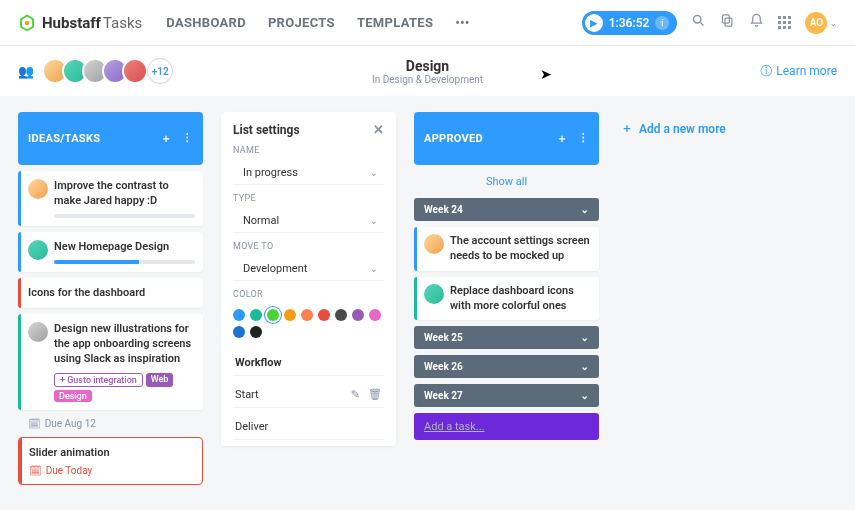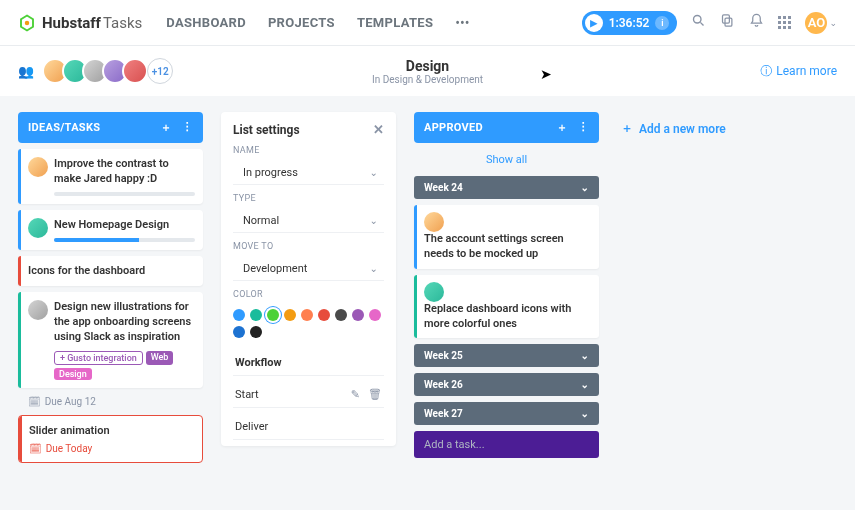--- a/index.html
+++ b/index.html
@@ -13,21 +13,21 @@
   .nav { display: flex; gap: 22px; }
   .nav-item { font-size: 13px; font-weight: 700; color: #6c757d; letter-spacing: 0.3px; cursor: pointer; }
   .nav-more { font-size: 14px; color: #6c757d; cursor: pointer; }
   .topbar-right { margin-left: auto; display: flex; align-items: center; gap: 14px; }
   .timer-pill { display: flex; align-items: center; background: #2f9bff; color: #fff; border-radius: 14px; padding: 3px 8px 3px 3px; font-size: 12px; font-weight: 600; gap: 6px; }
   .timer-play { width: 18px; height: 18px; border-radius: 50%; background: #fff; display: flex; align-items: center; justify-content: center; color: #2f9bff; font-size: 9px; }
   .timer-info { width: 14px; height: 14px; border-radius: 50%; background: rgba(255,255,255,0.3); display: flex; align-items: center; justify-content: center; font-size: 9px; }
   .topicon { color: #8a94a6; cursor: pointer; font-size: 15px; }
   .grid-icon { display: grid; grid-template-columns: repeat(3,3px); grid-gap: 2px; }
   .grid-icon span { width: 3px; height: 3px; background: #8a94a6; }
-  .avatar-badge { width: 22px; height: 22px; border-radius: 50%; background: #ffb84d; color: #fff; display: flex; align-items: center; justify-content: center; font-size: 13px; font-weight: 600; position: relative; }
+  .avatar-badge { width: 22px; height: 22px; border-radius: 50%; background: #ffb84d; color: #fff; display: flex; align-items: center; justify-content: center; font-size: 10px; font-weight: 600; position: relative; }
   .avatar-caret { font-size: 9px; color: #8a94a6; margin-left: 2px; }
   
   .header-row { height: 50px; background: #fff; display: flex; align-items: center; padding: 0 18px; position: relative; }
   .avatars { display: flex; align-items: center; }
   .mini-icon { color: #b8c0cc; font-size: 13px; margin-right: 8px; }
   .avatar { width: 26px; height: 26px; border-radius: 50%; border: 2px solid #fff; margin-left: -6px; background-size: cover; }
   .avatar:first-of-type { margin-left: 0; }
   .av1 { background: linear-gradient(135deg,#ffd89b,#f0a050); }
   .av2 { background: linear-gradient(135deg,#56d8b8,#2bb89a); }
   .av3 { background: linear-gradient(135deg,#d4d4d4,#a0a0a0); }
@@ -35,21 +35,21 @@
   .av5 { background: linear-gradient(135deg,#f08080,#d85050); }
   .avatar-more { width: 26px; height: 26px; border-radius: 50%; border: 1px solid #d0d6dd; background: #fff; color: #4a90e2; font-size: 10px; display: flex; align-items: center; justify-content: center; margin-left: -1px; font-weight: 600; }
   .page-title-block { position: absolute; left: 50%; transform: translateX(-50%); text-align: center; }
   .page-title { font-size: 14px; font-weight: 700; color: #333; }
   .page-sub { font-size: 10px; color: #8a94a6; }
   .learn-more { margin-left: auto; color: #2f9bff; font-size: 12px; display: flex; align-items: center; gap: 4px; cursor: pointer; }
   .cursor { position: absolute; left: 540px; top: 66px; font-size: 14px; color: #000; pointer-events: none; }
   
   .board { display: flex; gap: 18px; padding: 16px 18px; align-items: flex-start; }
   .list { width: 185px; display: flex; flex-direction: column; gap: 6px; }
-  .list-header { background: #2f9bff; color: #fff; border-radius: 4px; padding: 8px 10px; display: flex; align-items: center; font-size: 11px; font-weight: 700; letter-spacing: 0.3px; }
+  .list-header { background: #2f9bff; color: #fff; border-radius: 4px; padding: 19px 10px; display: flex; align-items: center; font-size: 11px; font-weight: 700; letter-spacing: 0.3px; }
   .list-header .actions { margin-left: auto; display: flex; gap: 10px; color: #fff; }
   .card { background: #fff; border-radius: 4px; padding: 8px 8px 8px 10px; display: flex; gap: 6px; position: relative; box-shadow: 0 1px 2px rgba(0,0,0,0.05); }
   .card::before { content:""; position:absolute; left:0; top:0; bottom:0; width:3px; border-radius: 4px 0 0 4px; }
   .card.blue::before { background:#2f9bff; }
   .card.teal::before { background:#1abc9c; }
   .card.red::before { background:#e74c3c; }
   .card.outlined { border:1px solid #e74c3c; box-shadow:none; }
   .card-av { width:20px; height:20px; border-radius:50%; flex-shrink:0; }
   .card-body { flex:1; }
   .card-title { font-size: 11px; font-weight: 600; color:#333; line-height:1.35; }
@@ -72,25 +72,25 @@
   .color-row { display:flex; gap:5px; padding:4px 0 6px; flex-wrap:wrap; }
   .color-dot { width:12px; height:12px; border-radius:50%; cursor:pointer; }
   .color-dot.sel { box-shadow: 0 0 0 2px #fff, 0 0 0 3px #2f9bff; }
   .wf-item { padding:6px 2px; font-size:11px; color:#333; border-bottom:1px solid #eef0f3; display:flex; align-items:center; }
   .wf-item.bold { font-weight:700; }
   .wf-item .tools { margin-left:auto; display:flex; gap:8px; color:#8a94a6; font-size:11px; }
   
   .show-all { text-align:center; font-size:11px; color:#2f9bff; padding:4px 0; cursor:pointer; }
   .week-hd { background:#5c6b7a; color:#fff; font-size:10px; font-weight:700; padding:6px 10px; border-radius:3px; display:flex; align-items:center; }
   .week-hd .chev { margin-left:auto; font-size:10px; }
-  .appr-card { background:#fff; border-radius:3px; padding:7px 8px 7px 10px; position:relative; display:flex; box-shadow: 0 1px 2px rgba(0,0,0,0.05); flex-direction: column; }
+  .appr-card { background:#fff; border-radius:3px; padding:7px 8px 7px 10px; position:relative; display:flex; gap:6px; box-shadow: 0 1px 2px rgba(0,0,0,0.05); }
   .appr-card::before { content:""; position:absolute; left:0; top:0; bottom:0; width:3px; border-radius:3px 0 0 3px; }
   .appr-card.blue::before { background:#2f9bff; }
   .appr-card.teal::before { background:#1abc9c; }
-  .add-task { background:#4c1d95; border-radius:3px; padding:7px 10px; font-size:11px; color:#aeb6c2; cursor:text; }
+  .add-task { background:#6d28d9; border-radius:3px; padding:7px 10px; font-size:11px; color:#aeb6c2; cursor:text;text-decoration:underline; }
   
   .add-list { color:#2f9bff; font-size:12px; font-weight:600; padding:8px 4px; cursor:pointer; display:flex; align-items:center; gap:6px; align-self:flex-start; }
 </style>
 </head>
 <body>
 
 <div class="topbar">
   <div class="logo">
     <span class="logo-mark">
       <svg viewBox="0 0 24 24">

